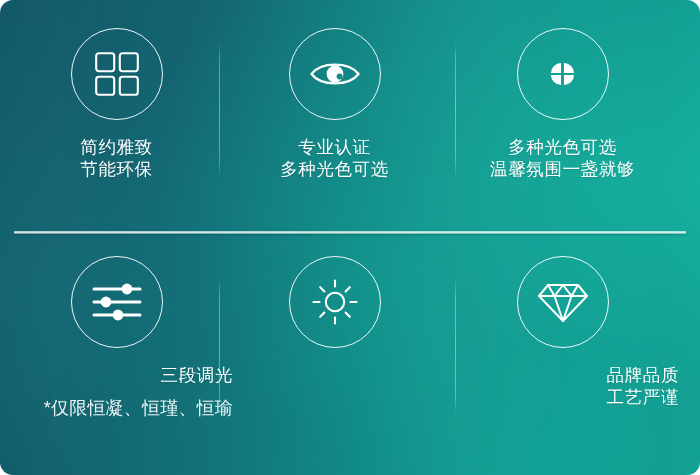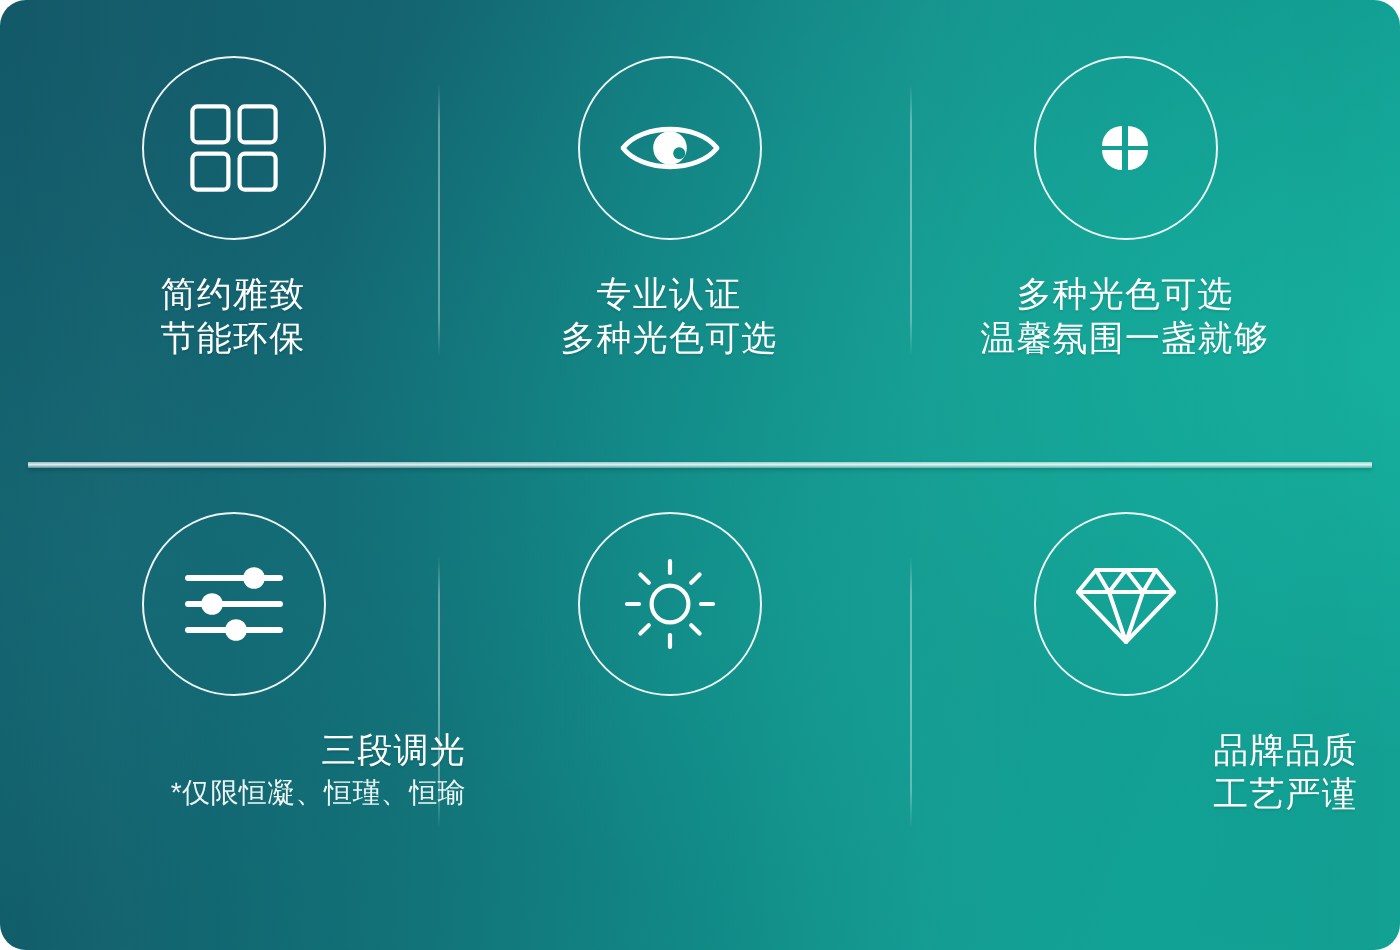--- a/index.html
+++ b/index.html
@@ -83,26 +83,26 @@
     font-size: 17.5px;
     line-height: 22px;
     letter-spacing: 0.6px;
     font-weight: 500;
     color: #ffffff;
     white-space: nowrap;
     text-shadow: 0 1px 1px rgba(0,0,0,0.10);
   }
 
   .note {
-    font-size: 14px;
+    font-size: 18px;
     line-height: 19px;
     letter-spacing: 0.2px;
     color: rgba(255,255,255,0.93);
     white-space: nowrap;
-    margin-top: 1px;
+    margin-top: 13px;
   }
 
   
   .vdiv {
     position: absolute;
     width: 1px;
     z-index: 2;
     background: linear-gradient(to bottom,
        rgba(255,255,255,0.0) 0%,
        rgba(255,255,255,0.34) 14%,

